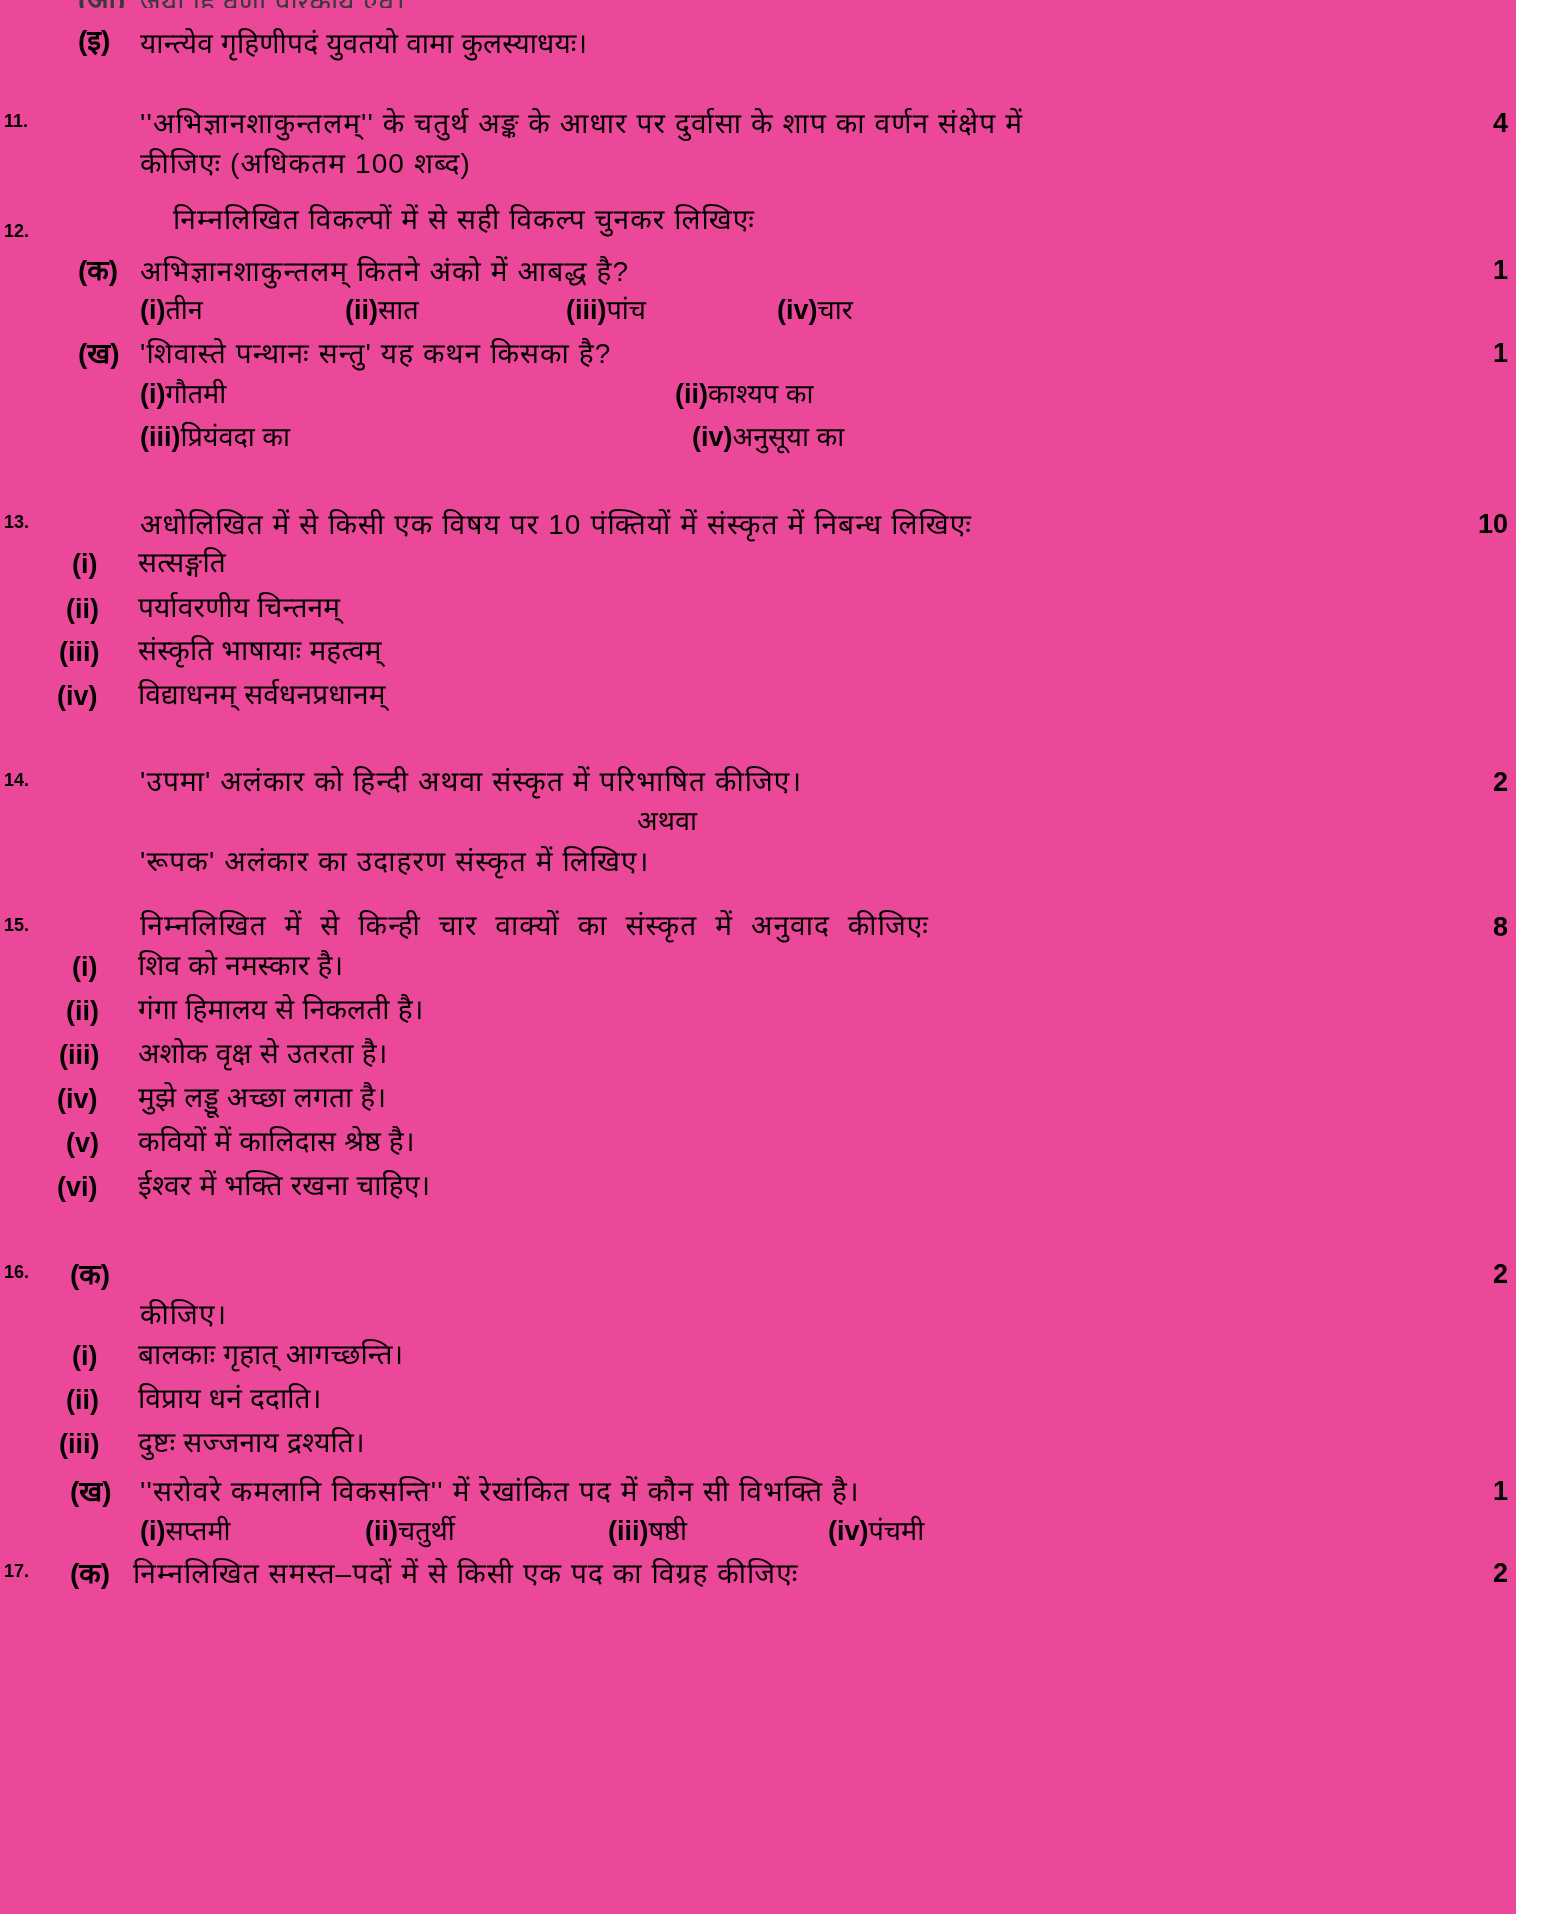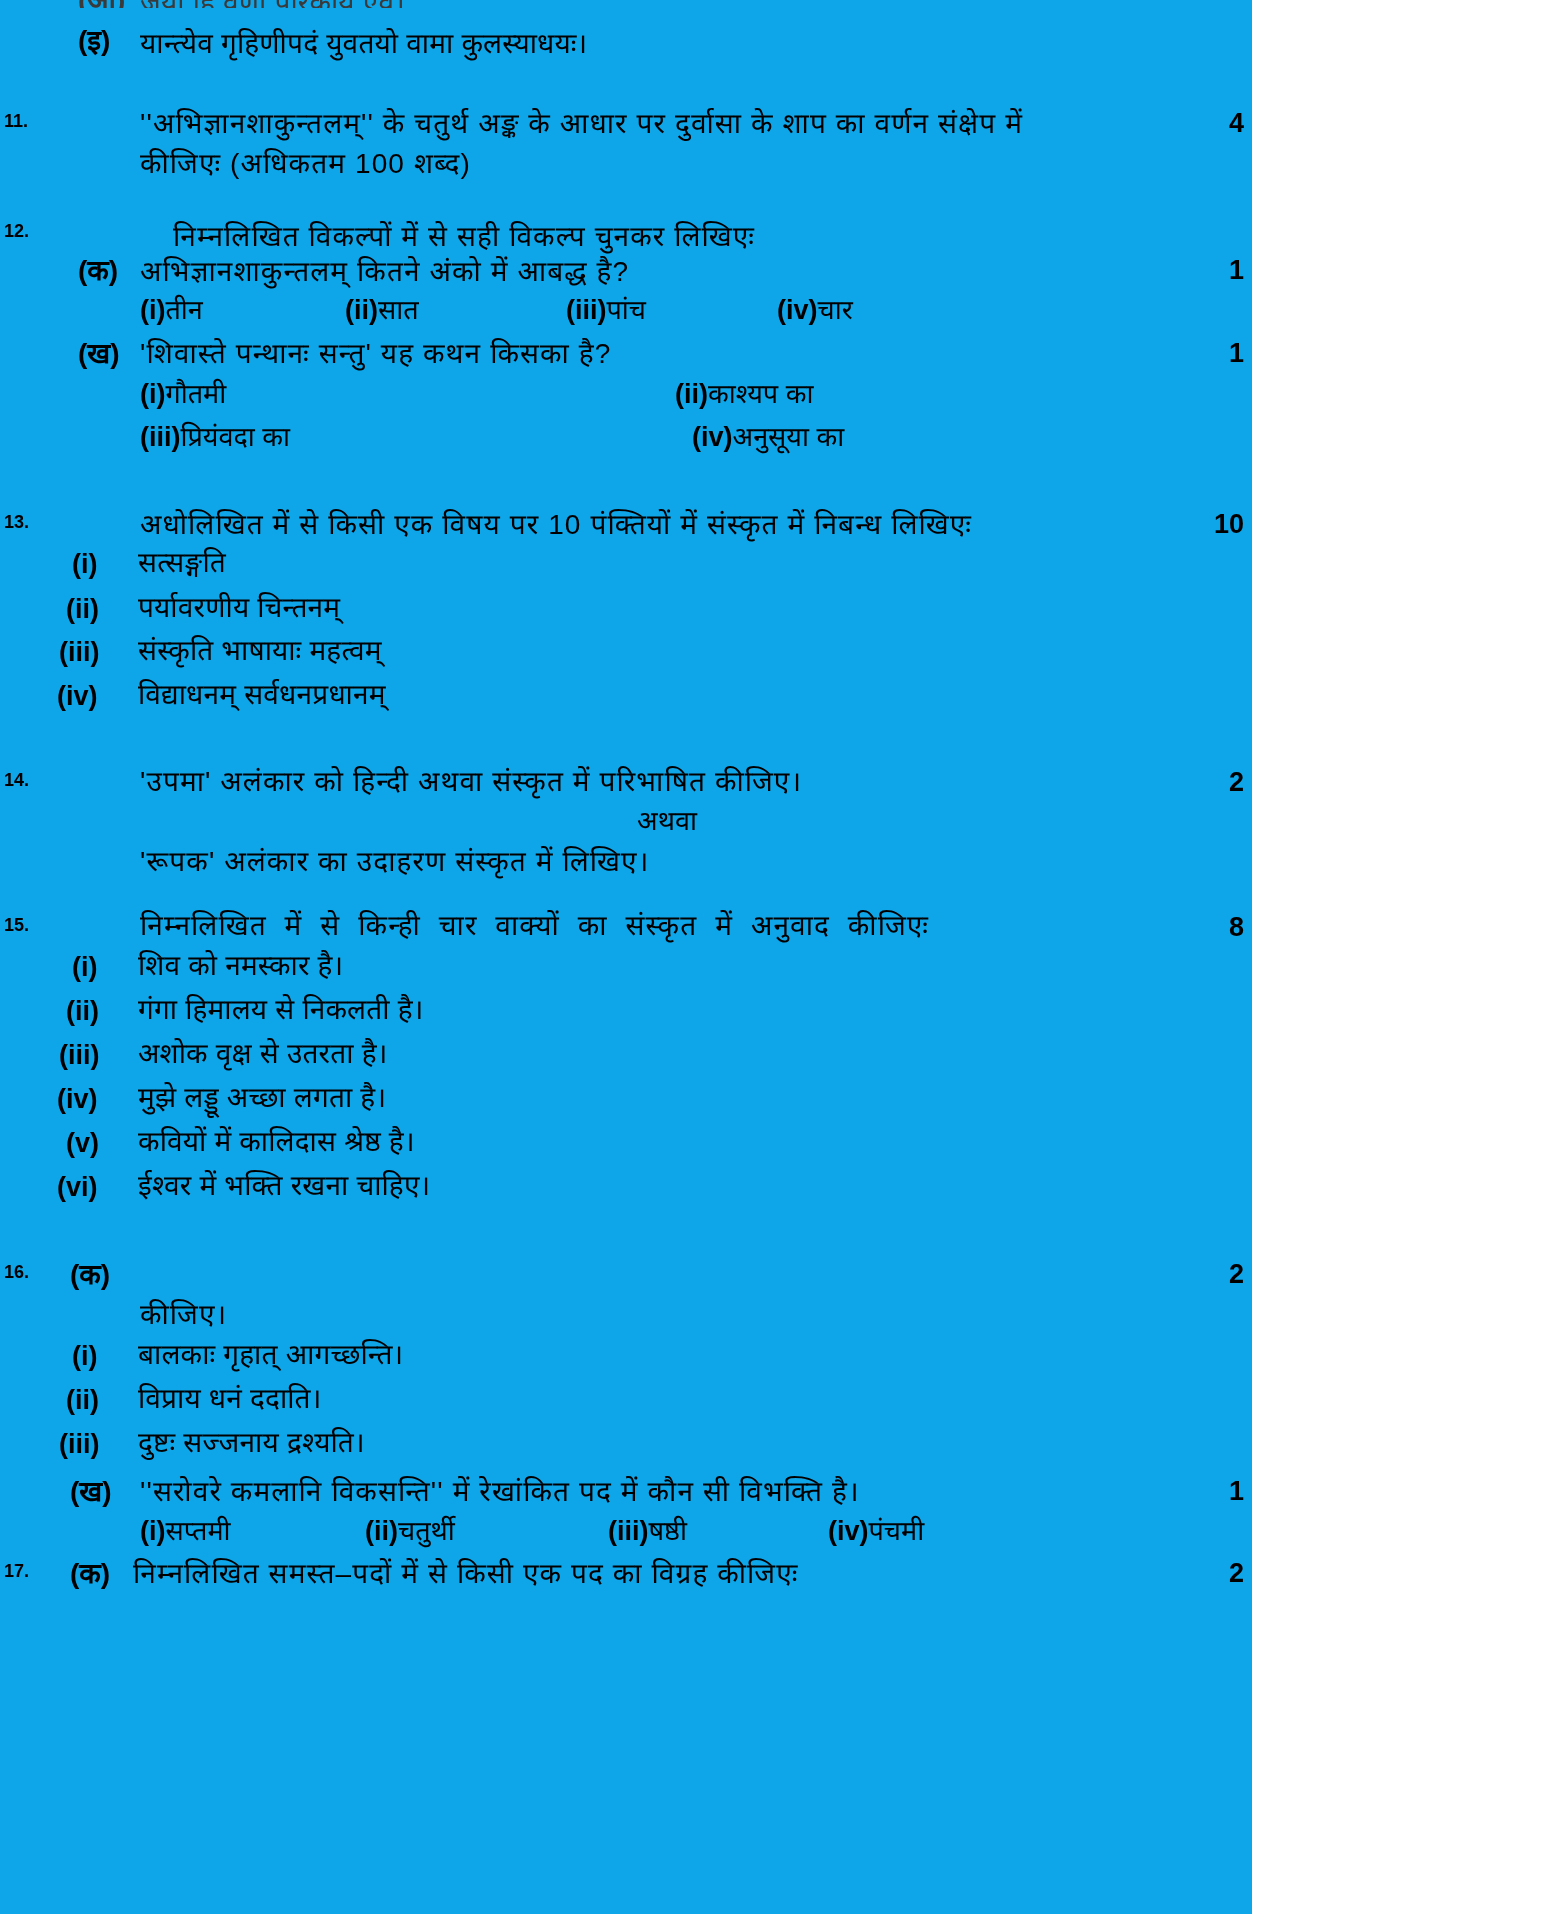--- a/index.html
+++ b/index.html
@@ -7,23 +7,23 @@
     margin: 0;
     padding: 0;
     background: #ffffff;
   }
   body {
     font-family: "Liberation Sans", "DejaVu Sans", sans-serif;
     color: #000000;
   }
   .page {
     position: relative;
-    width: 1252px;
+    width: 1516px;
     height: 1914px;
-    background: #0ea5e9;
+    background: #ec4899;
     overflow: hidden;
   }
   .qnum {
     position: absolute;
     left: 4px;
     font-size: 18px;
     font-weight: 700;
     letter-spacing: 0px;
     line-height: 1;
     white-space: nowrap;
@@ -97,21 +97,21 @@
 
   <span class="sublabel" style="left:78px; top:27px;">(इ)</span>
   <span class="txt" style="left:140px; top:27px;">यान्त्येव गृहिणीपदं युवतयो वामा कुलस्याधयः।</span>
 
   <span class="qnum" style="top:112px;">11.</span>
   <span class="txt txt-wide" style="left:140px; top:107px;">''अभिज्ञानशाकुन्तलम्'' के चतुर्थ अङ्क के आधार पर दुर्वासा के शाप का वर्णन संक्षेप में</span>
   <span class="txt txt-wide" style="left:140px; top:147px;">कीजिएः (अधिकतम 100 शब्द)</span>
   <span class="marks" style="top:110px;">4</span>
 
   <span class="qnum" style="top:222px;">12.</span>
-  <span class="txt txt-wide" style="left:173px; top:220px;">निम्नलिखित विकल्पों में से सही विकल्प चुनकर लिखिएः</span>
+  <span class="txt txt-wide" style="left:173px; top:203px;">निम्नलिखित विकल्पों में से सही विकल्प चुनकर लिखिएः</span>
 
   <span class="sublabel" style="left:78px; top:257px;">(क)</span>
   <span class="txt txt-wide" style="left:140px; top:255px;">अभिज्ञानशाकुन्तलम् कितने अंको में आबद्ध है?</span>
   <span class="marks" style="top:257px;">1</span>
 
   <span class="opt" style="left:140px; top:297px;">
     <b>(i)</b><span>तीन</span>
   </span>
   <span class="opt" style="left:345px; top:297px;">
     <b>(ii)</b><span>सात</span>

